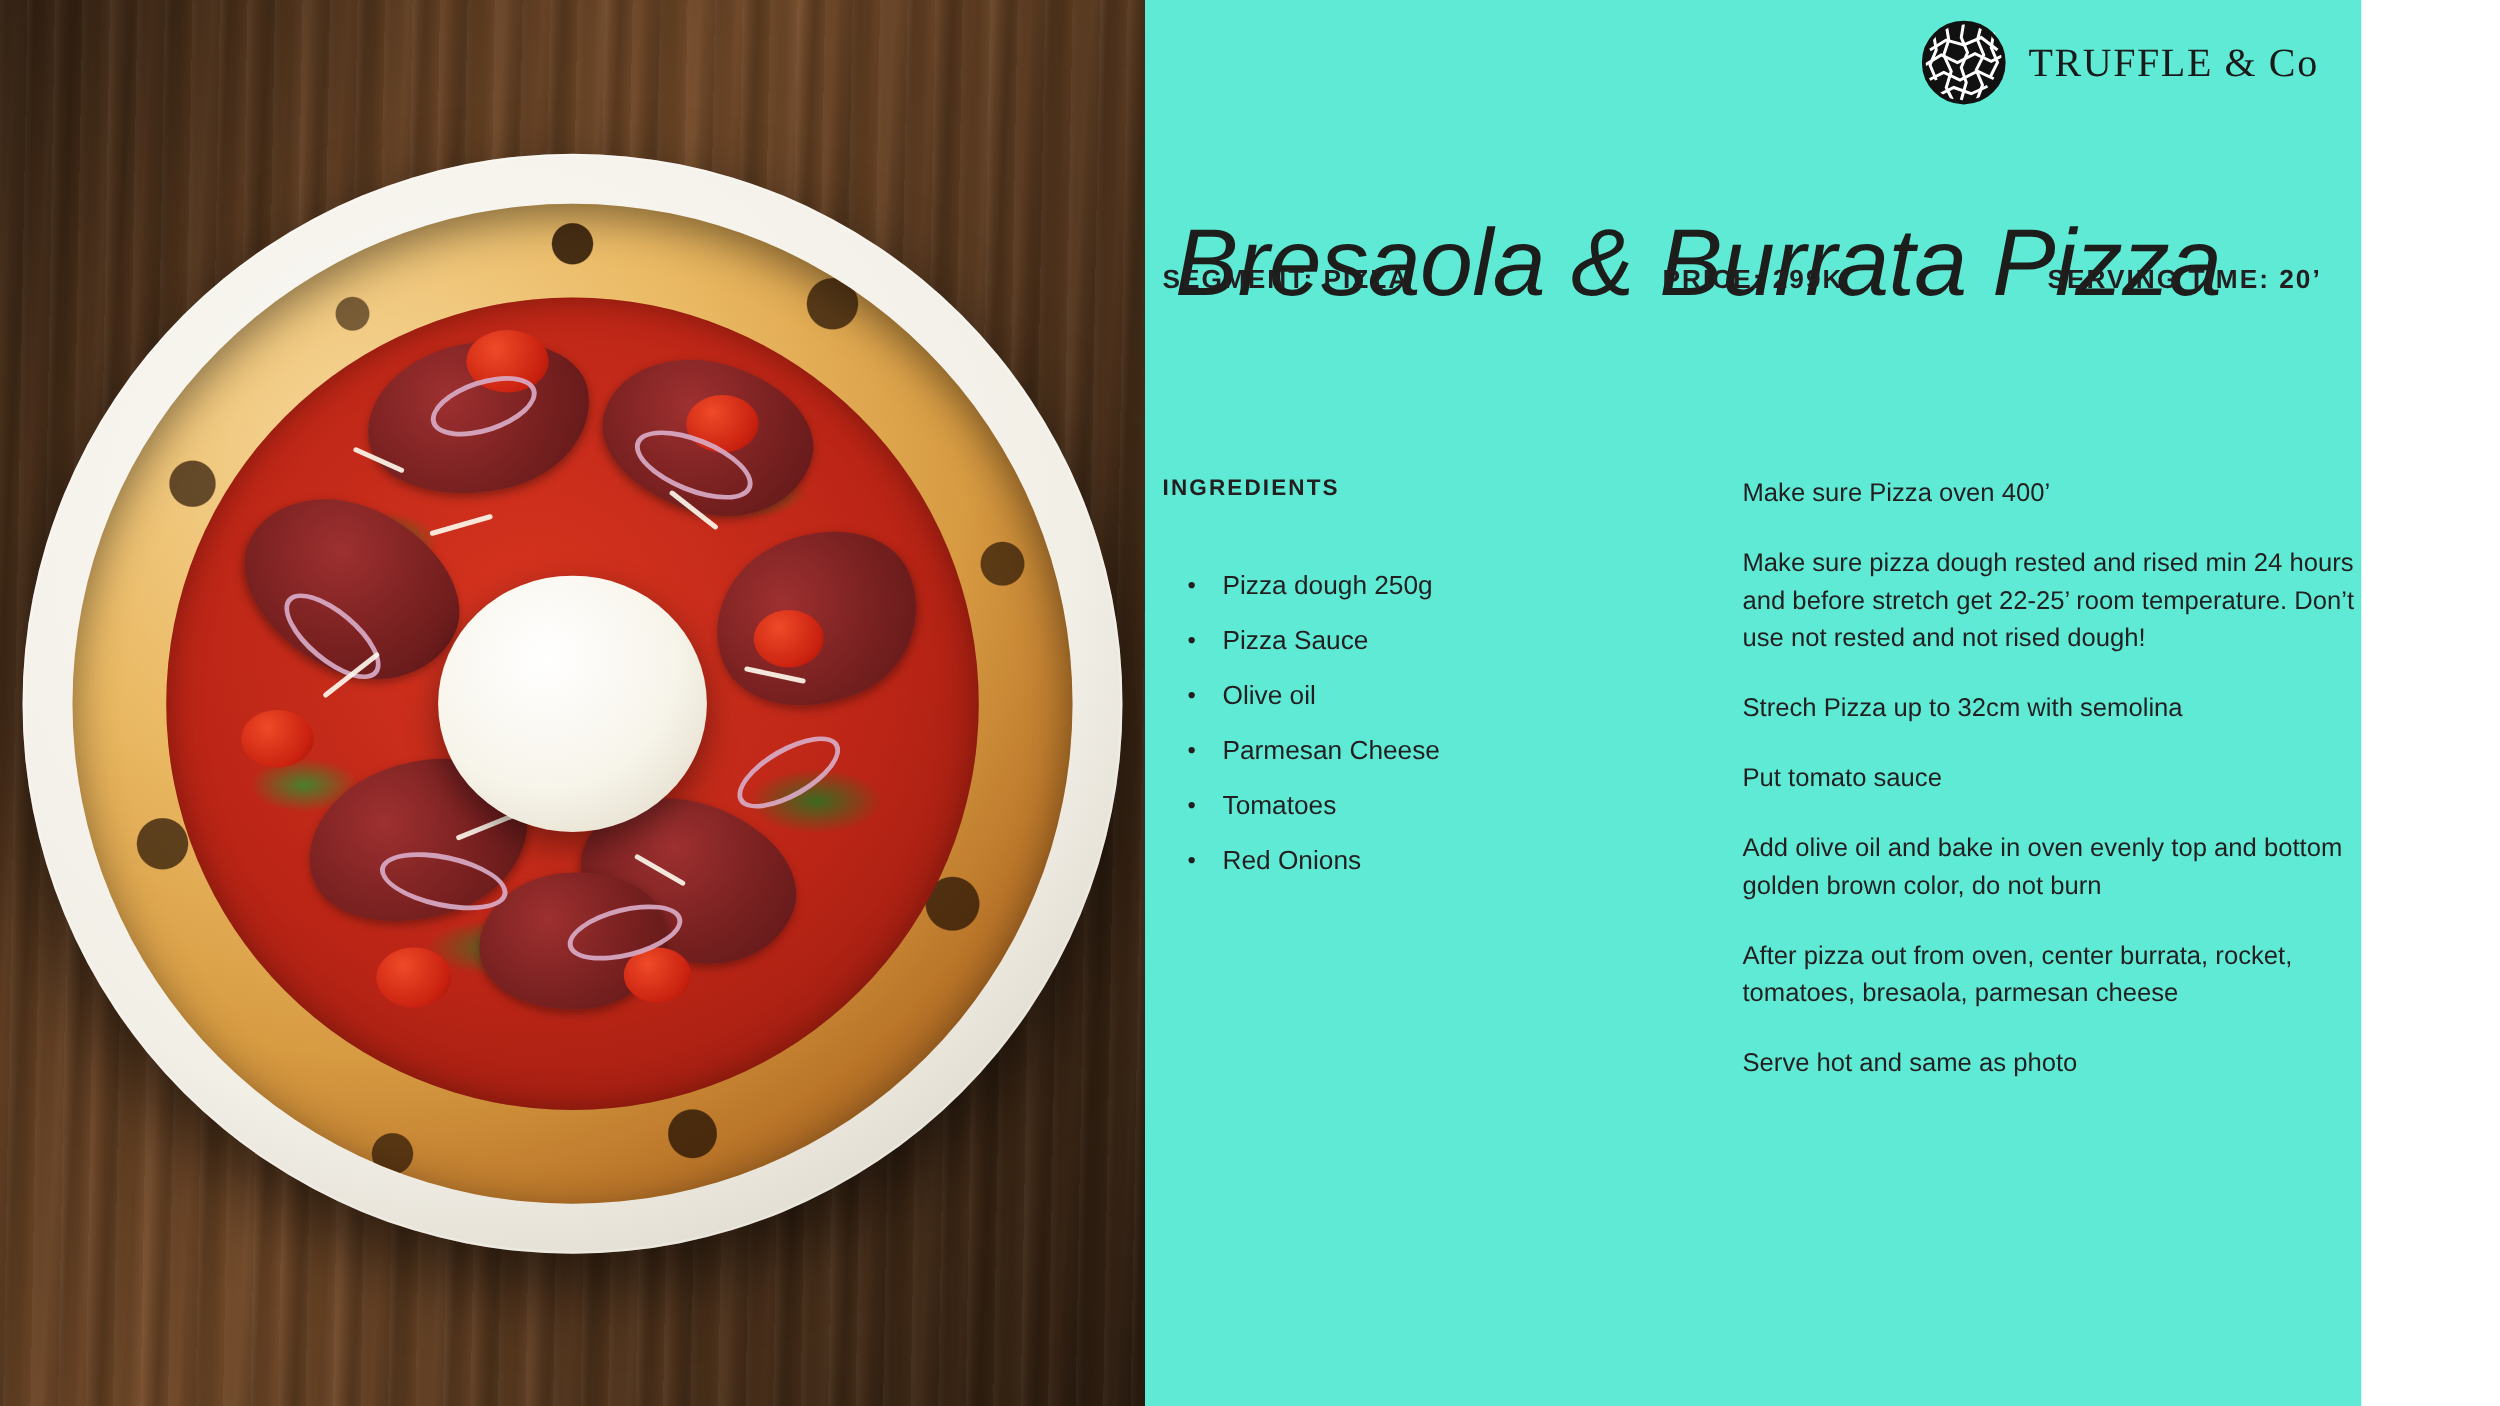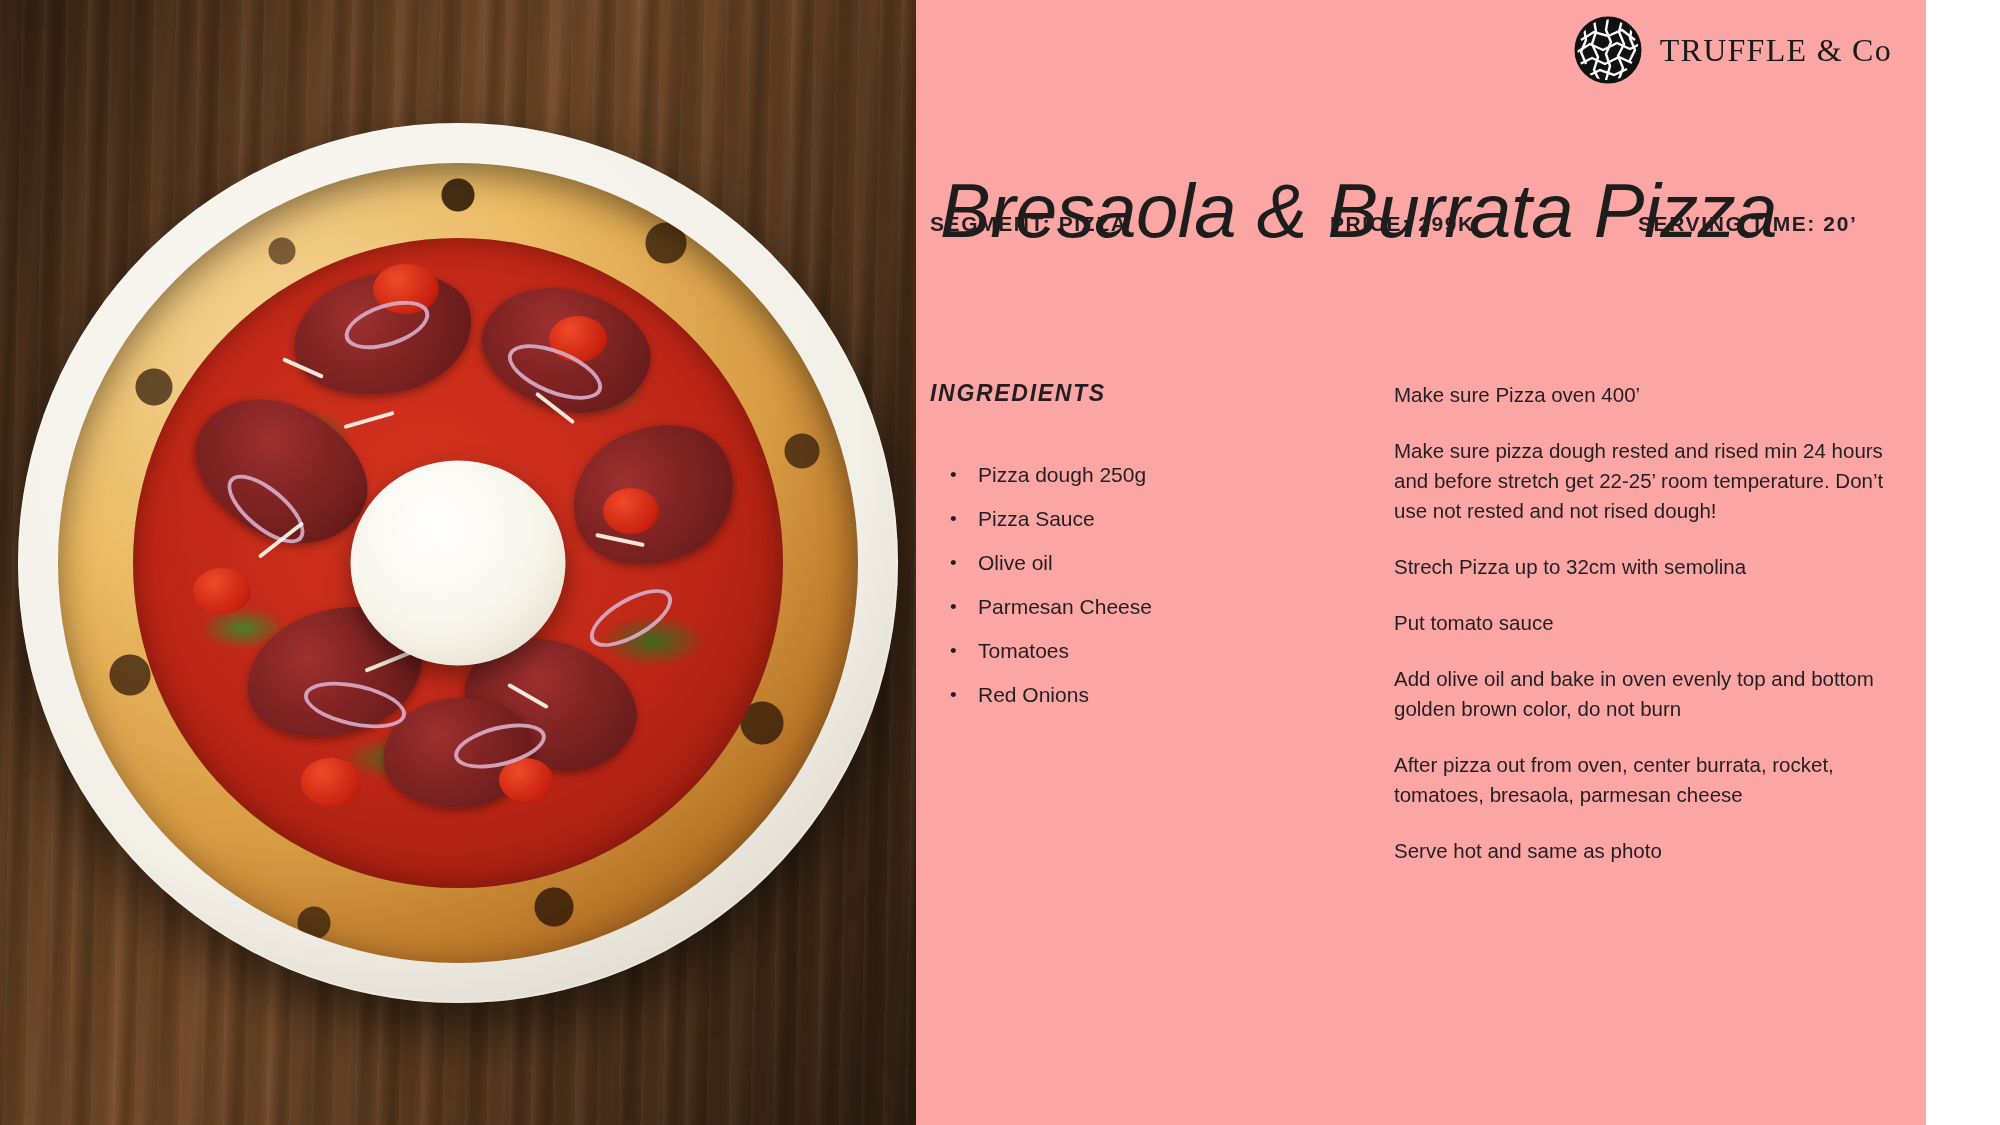--- a/index.html
+++ b/index.html
@@ -11,22 +11,21 @@
     width: 2000px;
     height: 1125px;
     overflow: hidden;
     font-family: "Liberation Sans", sans-serif;
     color: #231f20;
   }
   .page {
     position: relative;
     width: 1889px;
     height: 1125px;
-    background: #fca5a5;
-    padding-left: 37px;
+    background: #5eead4;
   }
 
   
   .photo-panel {
     position: absolute;
     left: 0;
     top: 0;
     width: 916px;
     height: 1125px;
     overflow: hidden;
@@ -208,26 +207,25 @@
     top: 380px;
     width: 440px;
   }
   .col-tips {
     position: absolute;
     left: 478px;
     top: 380px;
     width: 520px;
   }
   .sec-head {
-    font-size: 23px;
+    font-size: 18px;
     font-weight: bold;
     letter-spacing: 1.7px;
     color: #231f20;
     margin: 0 0 46px 0;
-    font-style: italic;
   }
   .col-tips .sec-head {
     margin-bottom: 28px;
   }
 
   ul.ing-list {
     list-style: none;
     margin: 0;
     padding: 0;
   }

